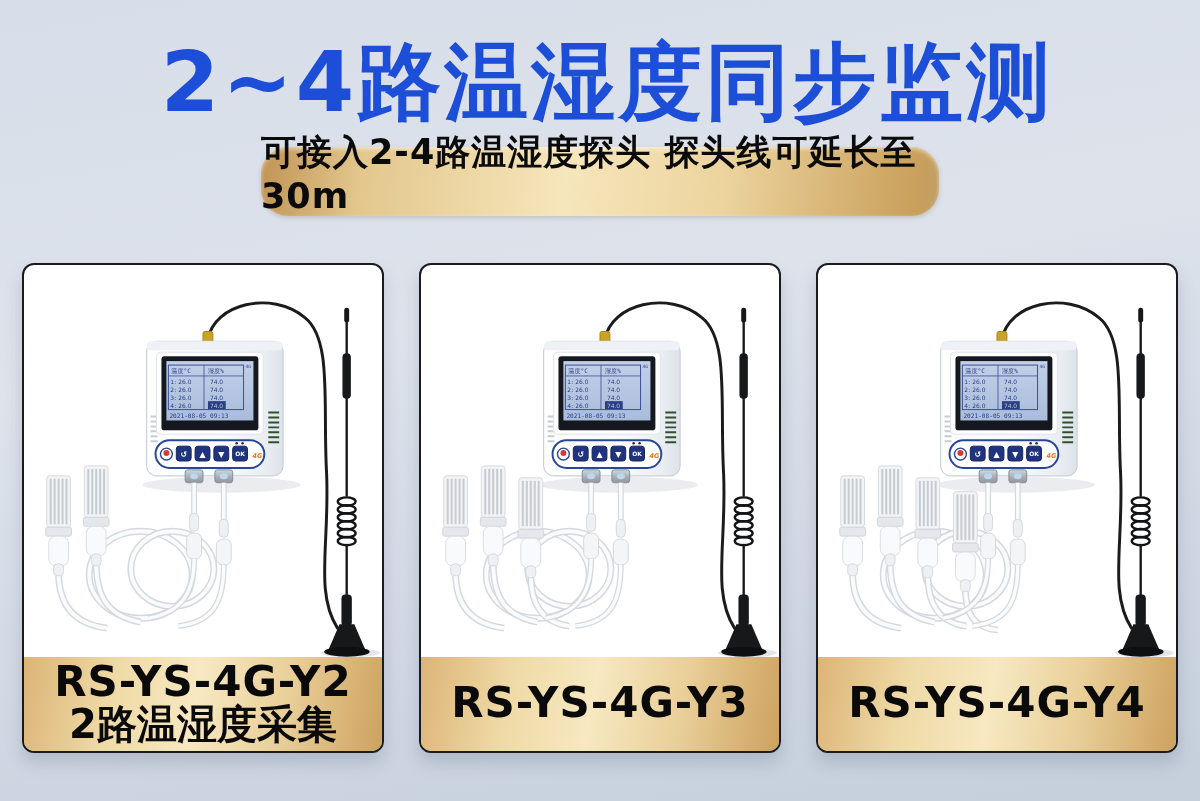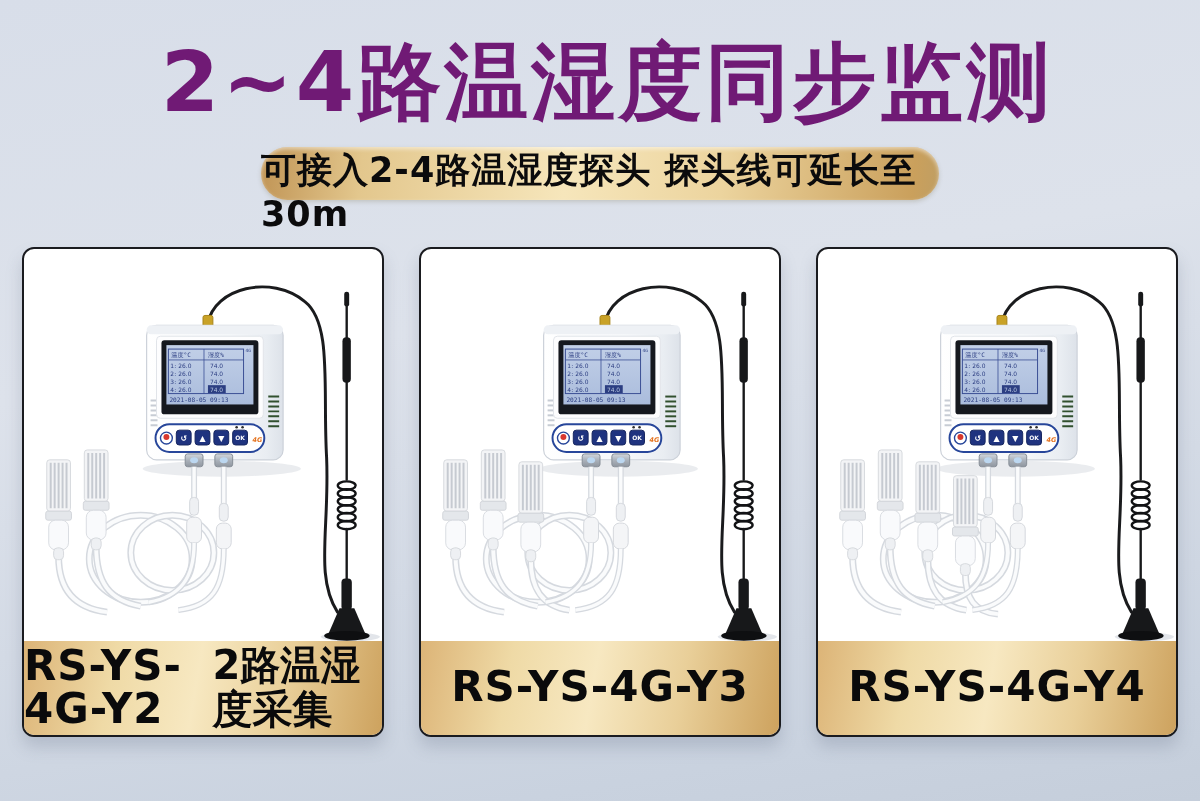--- a/index.html
+++ b/index.html
@@ -5,45 +5,45 @@
   * { box-sizing: border-box; }
   html,body { margin:0; padding:0; }
   body {
     width:1200px; height:801px; overflow:hidden;
     background: linear-gradient(170deg, #d8dee9 0%, #dde2eb 40%, #d3dae5 65%, #c9d2df 88%, #c5cedb 100%);
     font-family:"DejaVu Sans","Liberation Sans",sans-serif;
   }
   .page-title {
     margin:34px 0 16px; text-align:center;
     font-size:84px; font-weight:900; line-height:1.15;
-    color:#701a75; letter-spacing:3px;padding-left:14px;
+    color:#1d4ed8; letter-spacing:3px;padding-left:14px;
   }
   .subtitle-badge {
-    width:678px; height:53px; margin:13px auto 12px;
+    width:678px; height:69px; margin:13px auto 12px;
     border-radius:27px;
     background: linear-gradient(96deg,#c09455 0%,#e3c78d 15%,#f6e6bb 45%,#ecd49e 68%,#caa05c 96%,#bf9e63 100%);
-    display:flex; align-items:flex-start; justify-content:center;
+    display:flex; align-items:flex-end; justify-content:center;
     box-shadow: inset 0 2px 4px rgba(255,255,255,.55), 0 2px 4px rgba(120,110,80,.25);
   }
   .subtitle-badge span { font-size:35px; font-weight:700; color:#0b0b0c; letter-spacing:1px; }
   .cards {
     display:flex; gap:35px; padding:0 22px; margin-top:47px;
   }
   .card {
     width:362px; height:490px; background:#ffffff;
     border:2px solid #1a1b1f; border-radius:12px;
     overflow:hidden; display:flex; flex-direction:column;
     box-shadow: 0 10px 16px rgba(108,120,140,.28);
   }
   .illustration { flex:1; position:relative; }
   .illustration svg { width:100%; height:100%; display:block; }
   .card-footer {
     height:94px; flex:0 0 94px;
     background: linear-gradient(100deg,#dcb477 0%,#efdaa6 25%,#f7e8c1 48%,#e9cf99 72%,#cda25e 100%);
-    display:flex; flex-direction:row; align-items:center; justify-content:center;
+    display:flex; flex-direction:column; align-items:center; justify-content:center;
     color:#0a0a0b;
   }
   .card-footer .model { font-size:42px; font-weight:700; line-height:1.02; letter-spacing:1px; }
   .card-footer .desc  { font-size:40px; font-weight:700; line-height:1.08; }
   text { font-family:"DejaVu Sans","Liberation Sans",sans-serif; }
   .lcd-text { font-family:"DejaVu Sans Mono","Liberation Mono",monospace; }
 </style>
 </head>
 <body>
 

